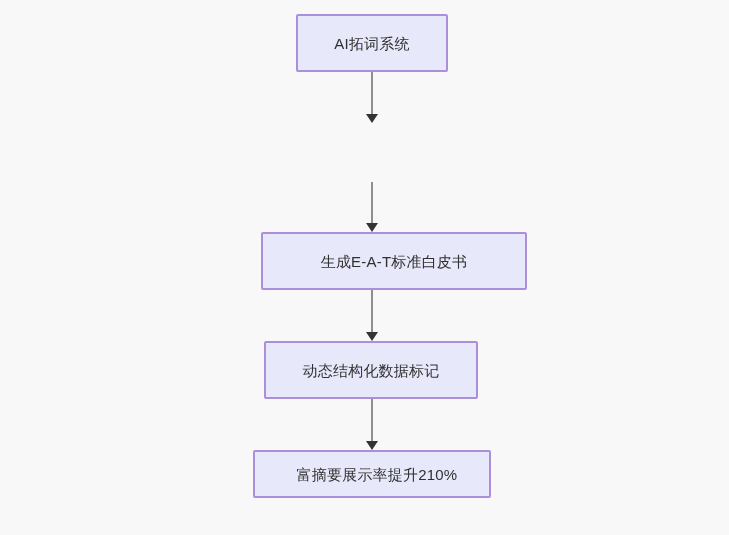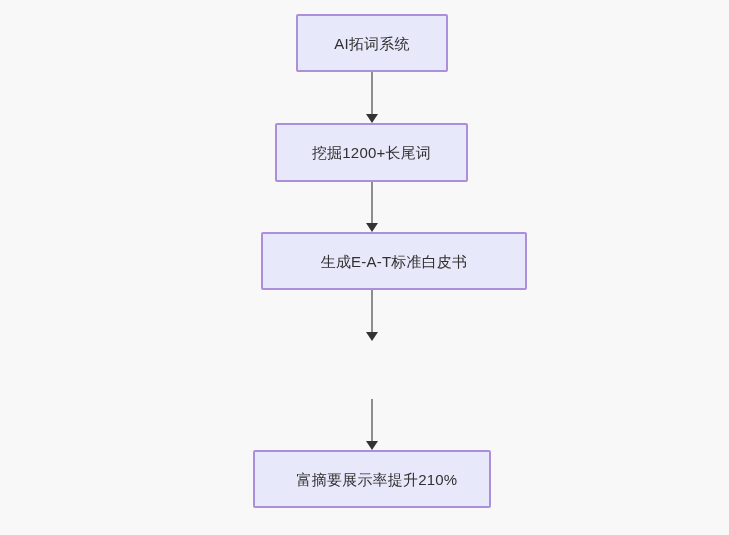--- a/index.html
+++ b/index.html
@@ -48,21 +48,21 @@
     border-left: 6px solid transparent;
     border-right: 6px solid transparent;
     border-top: 9px solid #333333;
   }
 
   
   #node-0 { left: 296px; top: 14px;  width: 152px; height: 58px; }
   #node-1 { left: 275px; top: 123px; width: 193px; height: 59px; }
   #node-2 { left: 261px; top: 232px; width: 266px; height: 58px; }
   #node-3 { left: 264px; top: 341px; width: 214px; height: 58px; }
-  #node-4 { left: 253px; top: 450px; width: 238px; height: 58px; padding-left: 10px; }
+  #node-4 { left: 253px; top: 450px; width: 238px; height: 48px; padding-left: 10px; }
 
   
   #edge-0 { left: 371px; top: 72px;  height: 43px; }
   #edge-1 { left: 371px; top: 182px; height: 42px; }
   #edge-2 { left: 371px; top: 290px; height: 43px; }
   #edge-3 { left: 371px; top: 399px; height: 43px; }
 
   #arrow-0 { left: 366px; top: 114px; }
   #arrow-1 { left: 366px; top: 223px; }
   #arrow-2 { left: 366px; top: 332px; }
@@ -73,34 +73,34 @@
 
 <div id="flowchart-canvas">
 
   <div class="node" id="node-0">
     <span class="node-label">AI拓词系统</span>
   </div>
 
   <div class="edge" id="edge-0"></div>
   <div class="arrowhead" id="arrow-0"></div>
 
-  <div class="node" id="node-1">
-    <span class="node-label">挖掘1200+长尾词</span>
-  </div>
 
   <div class="edge" id="edge-1"></div>
   <div class="arrowhead" id="arrow-1"></div>
 
   <div class="node" id="node-2">
     <span class="node-label">生成E-A-T标准白皮书</span>
   </div>
 
   <div class="edge" id="edge-2"></div>
   <div class="arrowhead" id="arrow-2"></div>
 
+  <div class="node" id="node-3">
+    <span class="node-label">动态结构化数据标记</span>
+  </div>
 
   <div class="edge" id="edge-3"></div>
   <div class="arrowhead" id="arrow-3"></div>
 
   <div class="node" id="node-4">
     <span class="node-label">富摘要展示率提升210%</span>
   </div>
 
 </div>
 

